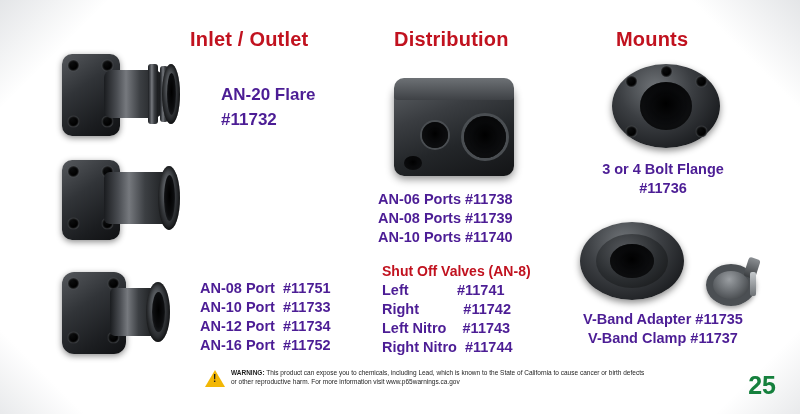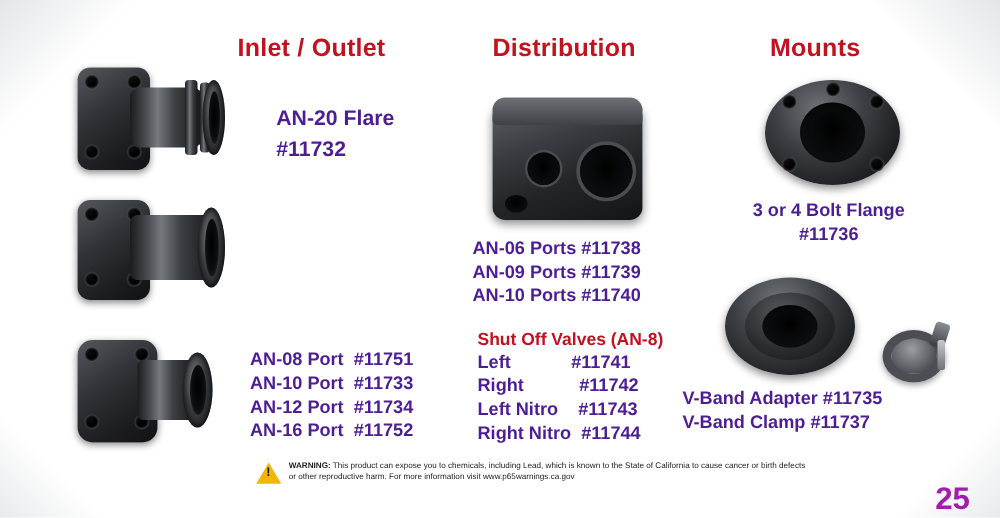--- a/index.html
+++ b/index.html
@@ -58,21 +58,21 @@
   #spec-hose { left: 200px; top: 167px; }
   #spec-port { left: 200px; top: 279px; }
   #spec-dist-ports { left: 378px; top: 190px; }
   #spec-shutoff-title {
     left: 382px; top: 262px;
     color: #c1121f;
     font-size: 14px;
   }
   #spec-shutoff { left: 382px; top: 281px; }
   #spec-flange { left: 588px; top: 160px; text-align: center; width: 150px; }
-  #spec-vband { left: 546px; top: 310px; width: 170px; }
+  #spec-vband { left: 578px; top: 310px; text-align: center; width: 170px; }
 
   
   .part { position: absolute; }
 
   .flange-plate {
     position: absolute;
     background: linear-gradient(145deg, #55585c 0%, #313438 38%, #1b1d20 75%, #101113 100%);
     border-radius: 9px;
     box-shadow: 0 2px 6px rgba(0,0,0,0.45);
   }
@@ -147,24 +147,24 @@
   #warning-text {
     font-size: 6.5px;
     line-height: 8.6px;
     color: #1c1c1c;
   }
   #warning-label { font-weight: bold; }
 
   #page-number {
     position: absolute;
     right: 24px;
-    bottom: 0;
+    bottom: 14px;
     font-size: 25px;
     font-weight: bold;
-    color: #a21caf;
+    color: #15803d;
   }
 </style>
 </head>
 <body>
 
 <div class="page">
 
   <div class="col-heading" id="heading-distribution">Distribution</div>
   <div class="col-heading" id="heading-inlet">Inlet / Outlet</div>
   <div class="col-heading" id="heading-mounts">Mounts</div>
@@ -251,21 +251,21 @@
   <div class="spec-block" id="spec-flare">AN-20 Flare
 #11732</div>
 
 
   <div class="spec-block" id="spec-port">AN-08 Port  #11751
 AN-10 Port  #11733
 AN-12 Port  #11734
 AN-16 Port  #11752</div>
 
   <div class="spec-block" id="spec-dist-ports">AN-06 Ports #11738
-AN-09 Ports #11739
+AN-08 Ports #11739
 AN-10 Ports #11740</div>
 
   <div class="spec-block" id="spec-shutoff-title">Shut Off Valves (AN-8)</div>
 
   <div class="spec-block" id="spec-shutoff">Left            #11741
 Right           #11742
 Left Nitro    #11743
 Right Nitro  #11744</div>
 
   <div class="spec-block" id="spec-flange">3 or 4 Bolt Flange

